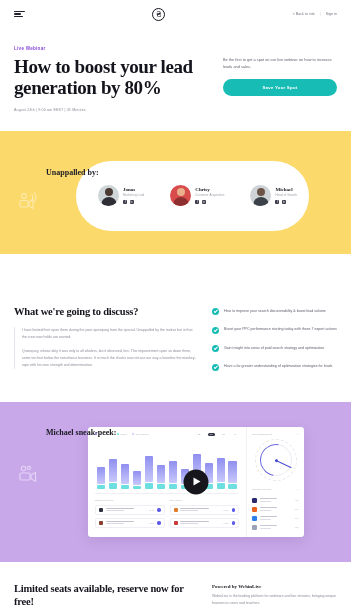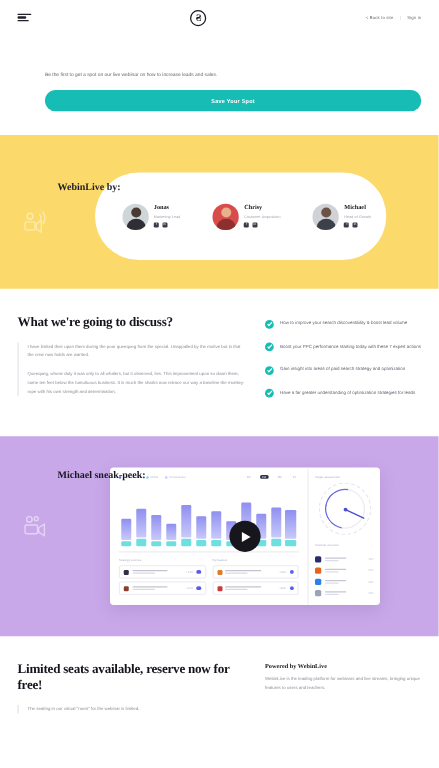--- a/index.html
+++ b/index.html
@@ -111,21 +111,21 @@
   .sp-social span {
     width:4px; height:4px; border-radius:1px; background:#3b3b49;
     font-size:2.6px; color:#fff; display:flex; align-items:center; justify-content:center;
     cursor:pointer;
   }
   .band-icon {
     position:absolute; left:18px; top:60px; z-index:3; opacity:.45;
   }
 
   
-  .discuss { padding:22px 14px 0 14px; display:flex; }
+  .discuss { padding:22px 14px 0 14px; display:flex;margin-top:30px; }
   .discuss-left { width:182px; }
   .sec-title {
     font-family:"Liberation Serif", serif;
     font-weight:bold; font-size:10.5px; color:#14141d; letter-spacing:-.2px;
   }
   .quote-block { margin-top:10px; padding-left:7px; border-left:1.2px solid #e4e4ea; }
   .quote-block p { font-size:3.5px; line-height:2.05; color:#8c8c99; }
   .quote-block p + p { margin-top:7px; }
   .discuss-right { flex:1; padding-left:16px; padding-top:2px; }
   .check-row { display:flex; gap:5px; margin-bottom:11px; }
@@ -259,28 +259,33 @@
       <div class="logo-mark">₴</div>
     </div>
     <div class="header-right">
       <span class="header-link">&lt; Back to site</span>
       <span class="sep">|</span>
       <span class="header-link">Sign in</span>
     </div>
   </div>
 
   <div class="hero">
+    <div class="hero-left">
+      <div class="eyebrow">Live Webinar</div>
+      <h1 class="hero-title">How to boost your lead generation by 80%</h1>
+      <div class="hero-meta">August 24th  |  9:00 am EEST  |  45 Minutes</div>
+    </div>
     <div class="hero-right">
       <div class="hero-sub">Be the first to get a spot on our live webinar on how to increase leads and sales.</div>
       <button class="cta">Save Your Spot</button>
     </div>
   </div>
 
   <div class="band-yellow">
-    <div class="presented-label">WebinLive by:</div>
+    <div class="presented-label">Unappalled by:</div>
     <div class="band-icon">
       <svg width="22" height="20" viewBox="0 0 22 20" fill="none" stroke="#fff" stroke-width="1.1">
         <circle cx="6" cy="5" r="2.4"></circle>
         <rect x="2" y="9.5" width="8" height="6.5" rx="1.2"></rect>
         <path d="M11 11 l4 -2.4 v9 l-4 -2.4 z"></path>
         <path d="M13.5 3.2 a4.6 4.6 0 0 1 0 6.2"></path>
         <path d="M16.2 1.4 a7.6 7.6 0 0 1 0 9.8"></path>
       </svg>
     </div>
     <div class="speaker-card">

